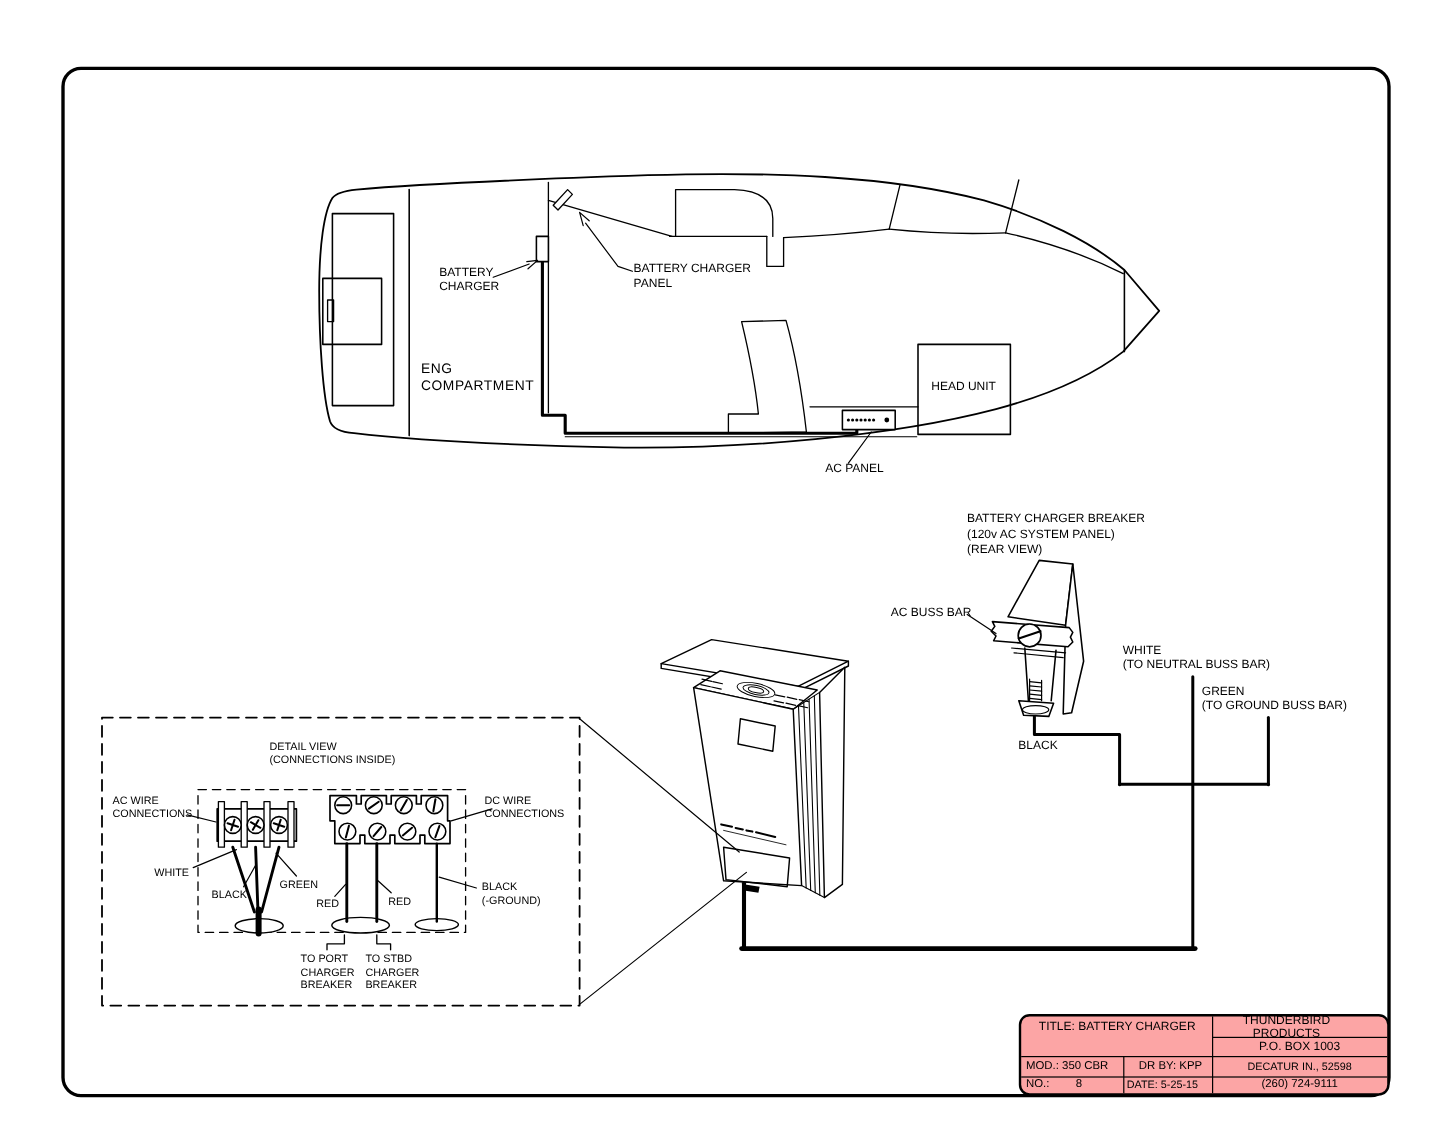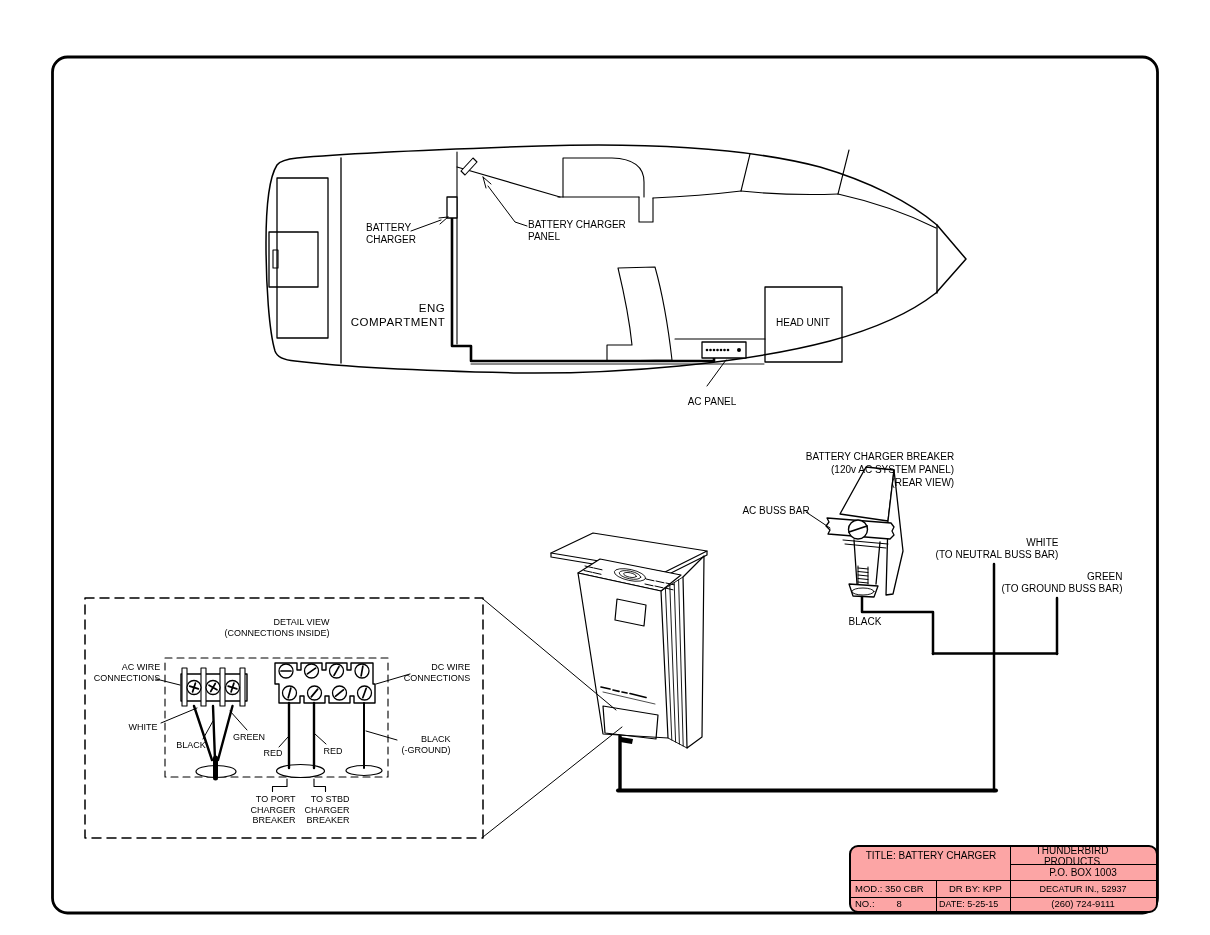--- a/index.html
+++ b/index.html
@@ -1,23 +1,23 @@
 <!DOCTYPE html>
 <html><head>
 <meta charset="utf-8">
 <style>
   html,body{margin:0;padding:0;background:#fff;}
   #stage{position:relative;width:1210px;height:935px;background:#fff;overflow:hidden;
          font-family:Liberation Sans, sans-serif;color:#000;}
   #linework{position:absolute;left:0;top:0;}
   .lbl{position:absolute;font-size:10px;line-height:12px;white-space:pre-line;letter-spacing:0;}
-  .c{transform:translateX(-50%);text-align:right;}
+  .c{transform:translateX(-50%);text-align:left;}
   .s{font-size:9px;line-height:10.5px;}
   .eng{font-size:11.5px;line-height:14px;letter-spacing:.5px;}
-  .bt{line-height:13px;margin-top:24px;}
+  .bt{line-height:13px;}
   
   #titleblock{position:absolute;left:849px;top:845px;width:309px;height:68px;background:#fca5a5;
               border:2.2px solid #000;border-radius:9px;box-sizing:border-box;}
   .tbcell{position:absolute;display:flex;align-items:center;font-size:9.5px;}
   .cen{justify-content:center;text-align:center;}
   .tbl-h{position:absolute;height:1.4px;background:#000;}
   .tbl-v{position:absolute;width:1.4px;background:#000;}
 </style>
 </head>
 <body>
@@ -252,21 +252,21 @@
   </g>
 </svg>
 
   <div class="lbl" style="left:366px;top:222px">BATTERY
 CHARGER</div>
   <div class="lbl" style="left:528px;top:219px">BATTERY CHARGER
 PANEL</div>
   <div class="lbl c eng" style="left:398px;top:301px">ENG
 COMPARTMENT</div>
   <div class="lbl c" style="left:803px;top:317px">HEAD UNIT</div>
-  <div class="lbl c" style="left:712px;top:396px">AC PANEL</div>
+  <div class="lbl c" style="left:712px;top:385px">AC PANEL</div>
 
   <div class="lbl c bt" style="left:880px;top:426px">BATTERY CHARGER BREAKER
 (120v AC SYSTEM PANEL)
 (REAR VIEW)</div>
   <div class="lbl c" style="left:776px;top:505px">AC BUSS BAR</div>
   <div class="lbl c" style="left:997px;top:537px">WHITE
 (TO NEUTRAL BUSS BAR)</div>
   <div class="lbl c" style="left:1062px;top:571px">GREEN
 (TO GROUND BUSS BAR)</div>
   <div class="lbl c" style="left:865px;top:616px">BLACK</div>
@@ -296,21 +296,21 @@
     <div class="tbl-v" style="left:85px;top:33px;bottom:0"></div>
     <div class="tbl-h" style="left:159px;right:0;top:17px"></div>
     <div class="tbl-h" style="left:0;right:0;top:33px"></div>
     <div class="tbl-h" style="left:0;right:0;top:50px"></div>
 
     <div class="tbcell cen" style="left:4px;top:1px;width:152px;height:15px;font-size:10px">TITLE: BATTERY CHARGER</div>
     <div class="tbcell cen" style="left:159px;top:0;width:124px;height:17px;font-size:10px">THUNDERBIRD PRODUCTS</div>
     <div class="tbcell cen" style="left:159px;top:17px;width:146px;height:16px;font-size:10px">P.O. BOX 1003</div>
     <div class="tbcell" style="left:4px;top:33px;width:82px;height:17px">MOD.: 350 CBR</div>
     <div class="tbcell" style="left:98px;top:33px;width:68px;height:17px">DR BY: KPP</div>
-    <div class="tbcell cen" style="left:159px;top:33px;width:146px;height:17px;font-size:9px">DECATUR IN., 52937</div>
+    <div class="tbcell cen" style="left:159px;top:33px;width:146px;height:17px;font-size:9px">DECATUR IN., 52598</div>
     <div class="tbcell" style="left:4px;top:50px;width:70px;height:13px">
       <span>NO.:</span>
       <span style="margin-left:22px">8</span>
     </div>
     <div class="tbcell" style="left:88px;top:50px;width:70px;height:13px;font-size:9px">DATE: 5-25-15</div>
     <div class="tbcell cen" style="left:159px;top:50px;width:146px;height:13px">(260) 724-9111</div>
   </div>
 </div>
 
 </body></html>

